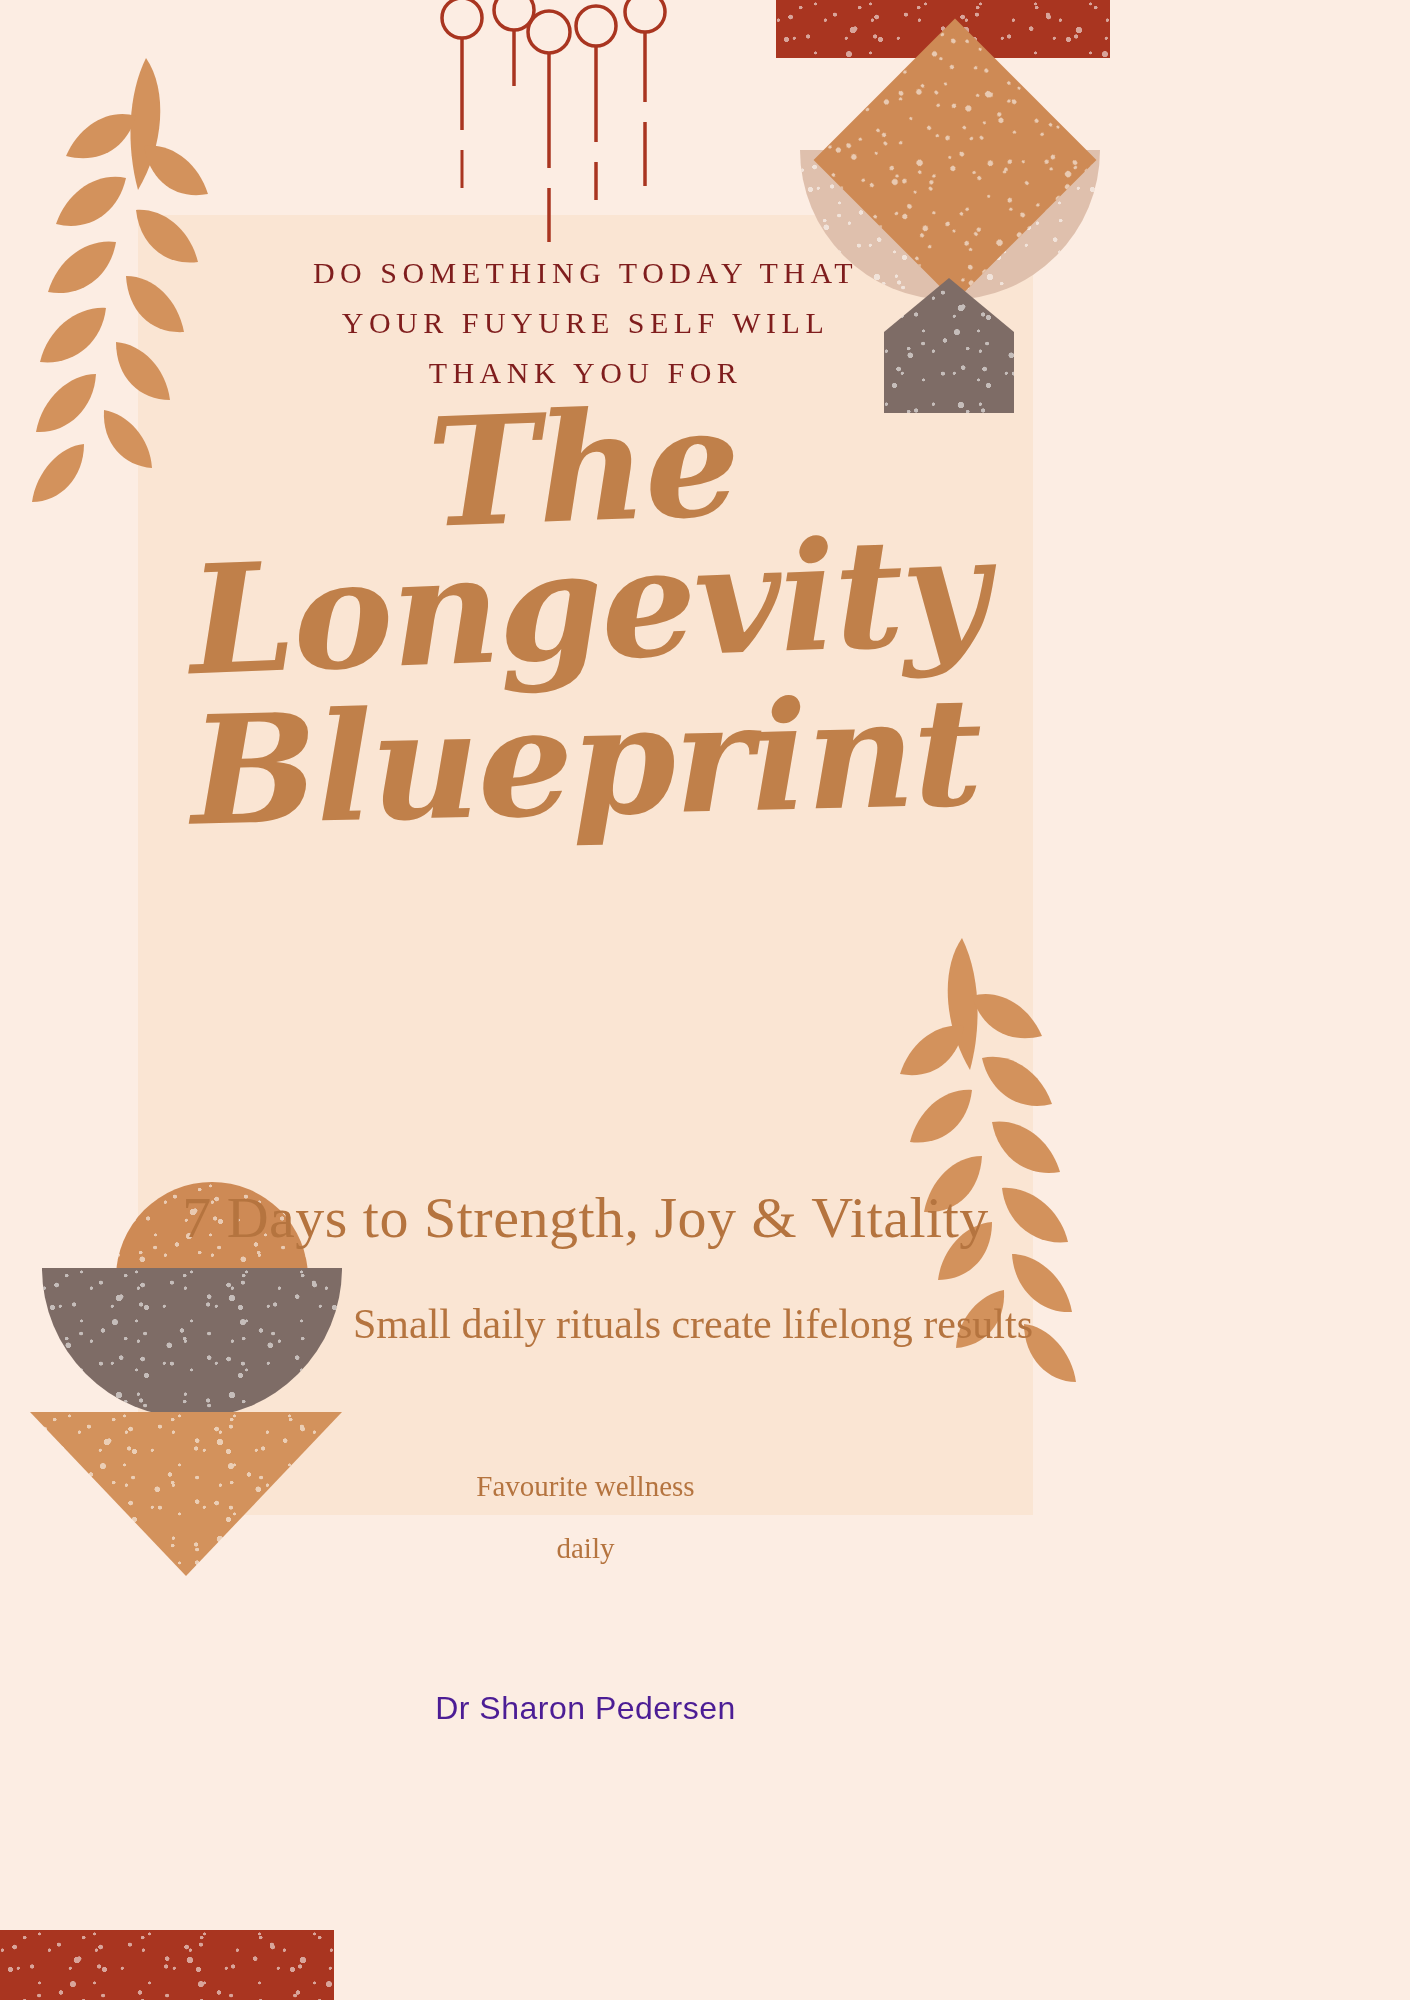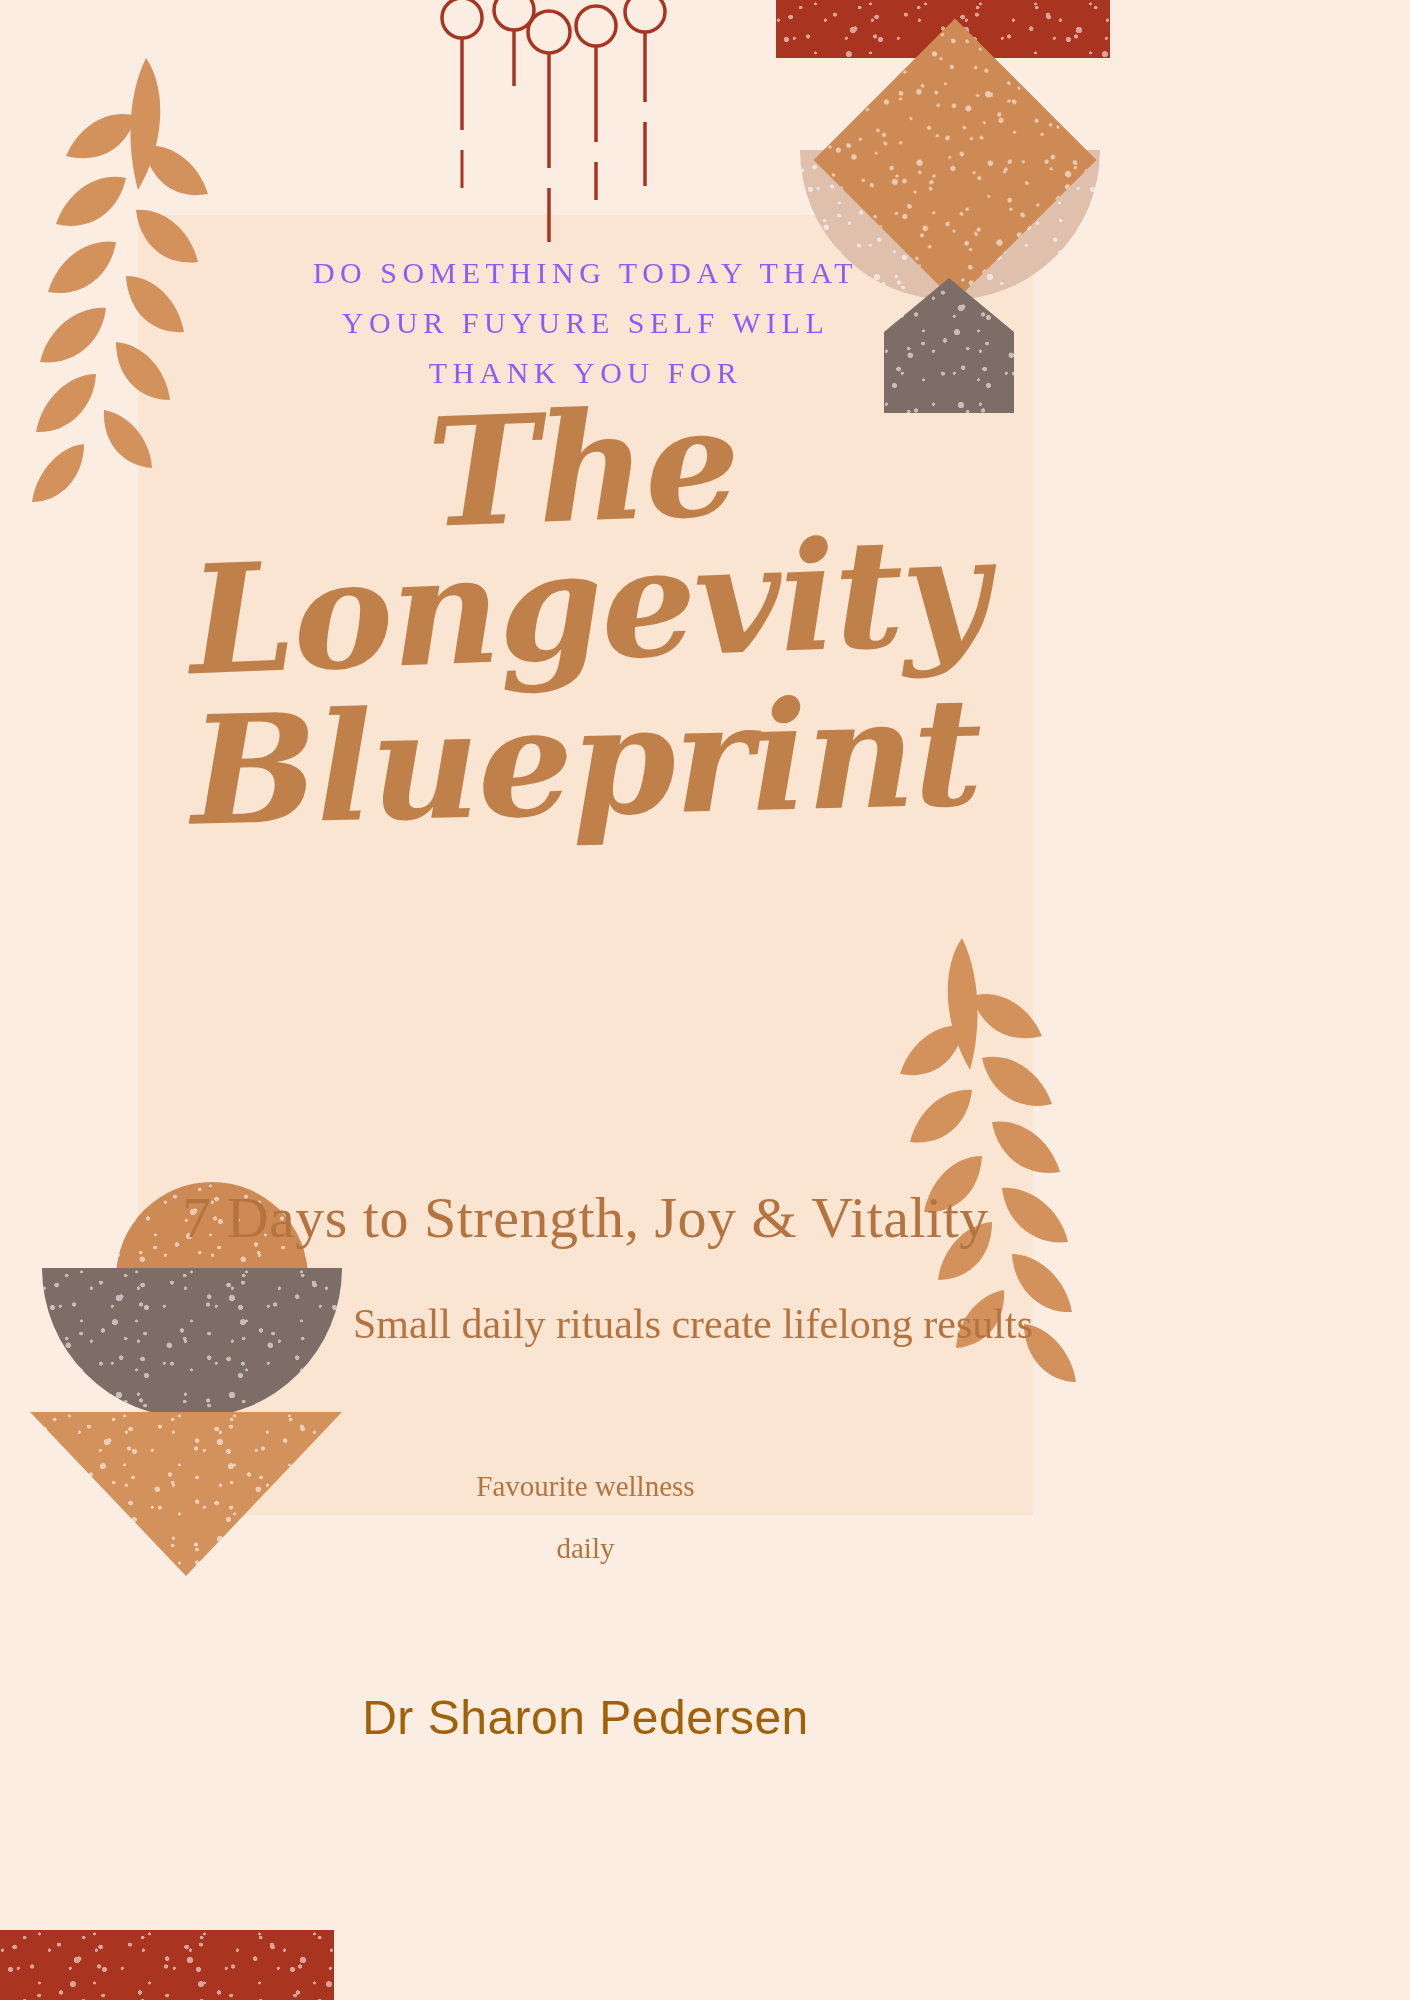--- a/index.html
+++ b/index.html
@@ -119,21 +119,21 @@
 
   
   .tagline {
     position: absolute;
     left: 138px; top: 248px; width: 895px;
     text-align: center;
     font-family: "Liberation Serif", serif;
     font-size: 30px;
     letter-spacing: 5.5px;
     line-height: 50px;
-    color: #8b5cf6;
+    color: #7f1d1d;
     text-transform: uppercase;
   }
   .tagline div { white-space: nowrap; }
 
   .script-title {
     position: absolute;
     left: 138px; top: 398px; width: 895px;
     text-align: center;
     color: #C0804A;
     font-family: "DejaVu Serif", serif;
@@ -183,22 +183,22 @@
     font-size: 29px;
     line-height: 62px;
     color: #B5743F;
   }
 
   .author {
     position: absolute;
     left: 138px; top: 1690px; width: 895px;
     text-align: center;
     font-family: "Liberation Sans", sans-serif;
-    font-size: 48px;
-    color: #a16207;
+    font-size: 32px;
+    color: #4c1d95;
     letter-spacing: .5px;
   }
 </style>
 </head>
 <body>
 
 <div id="poster">
 
   <div class="inner-panel shape"></div>
 

